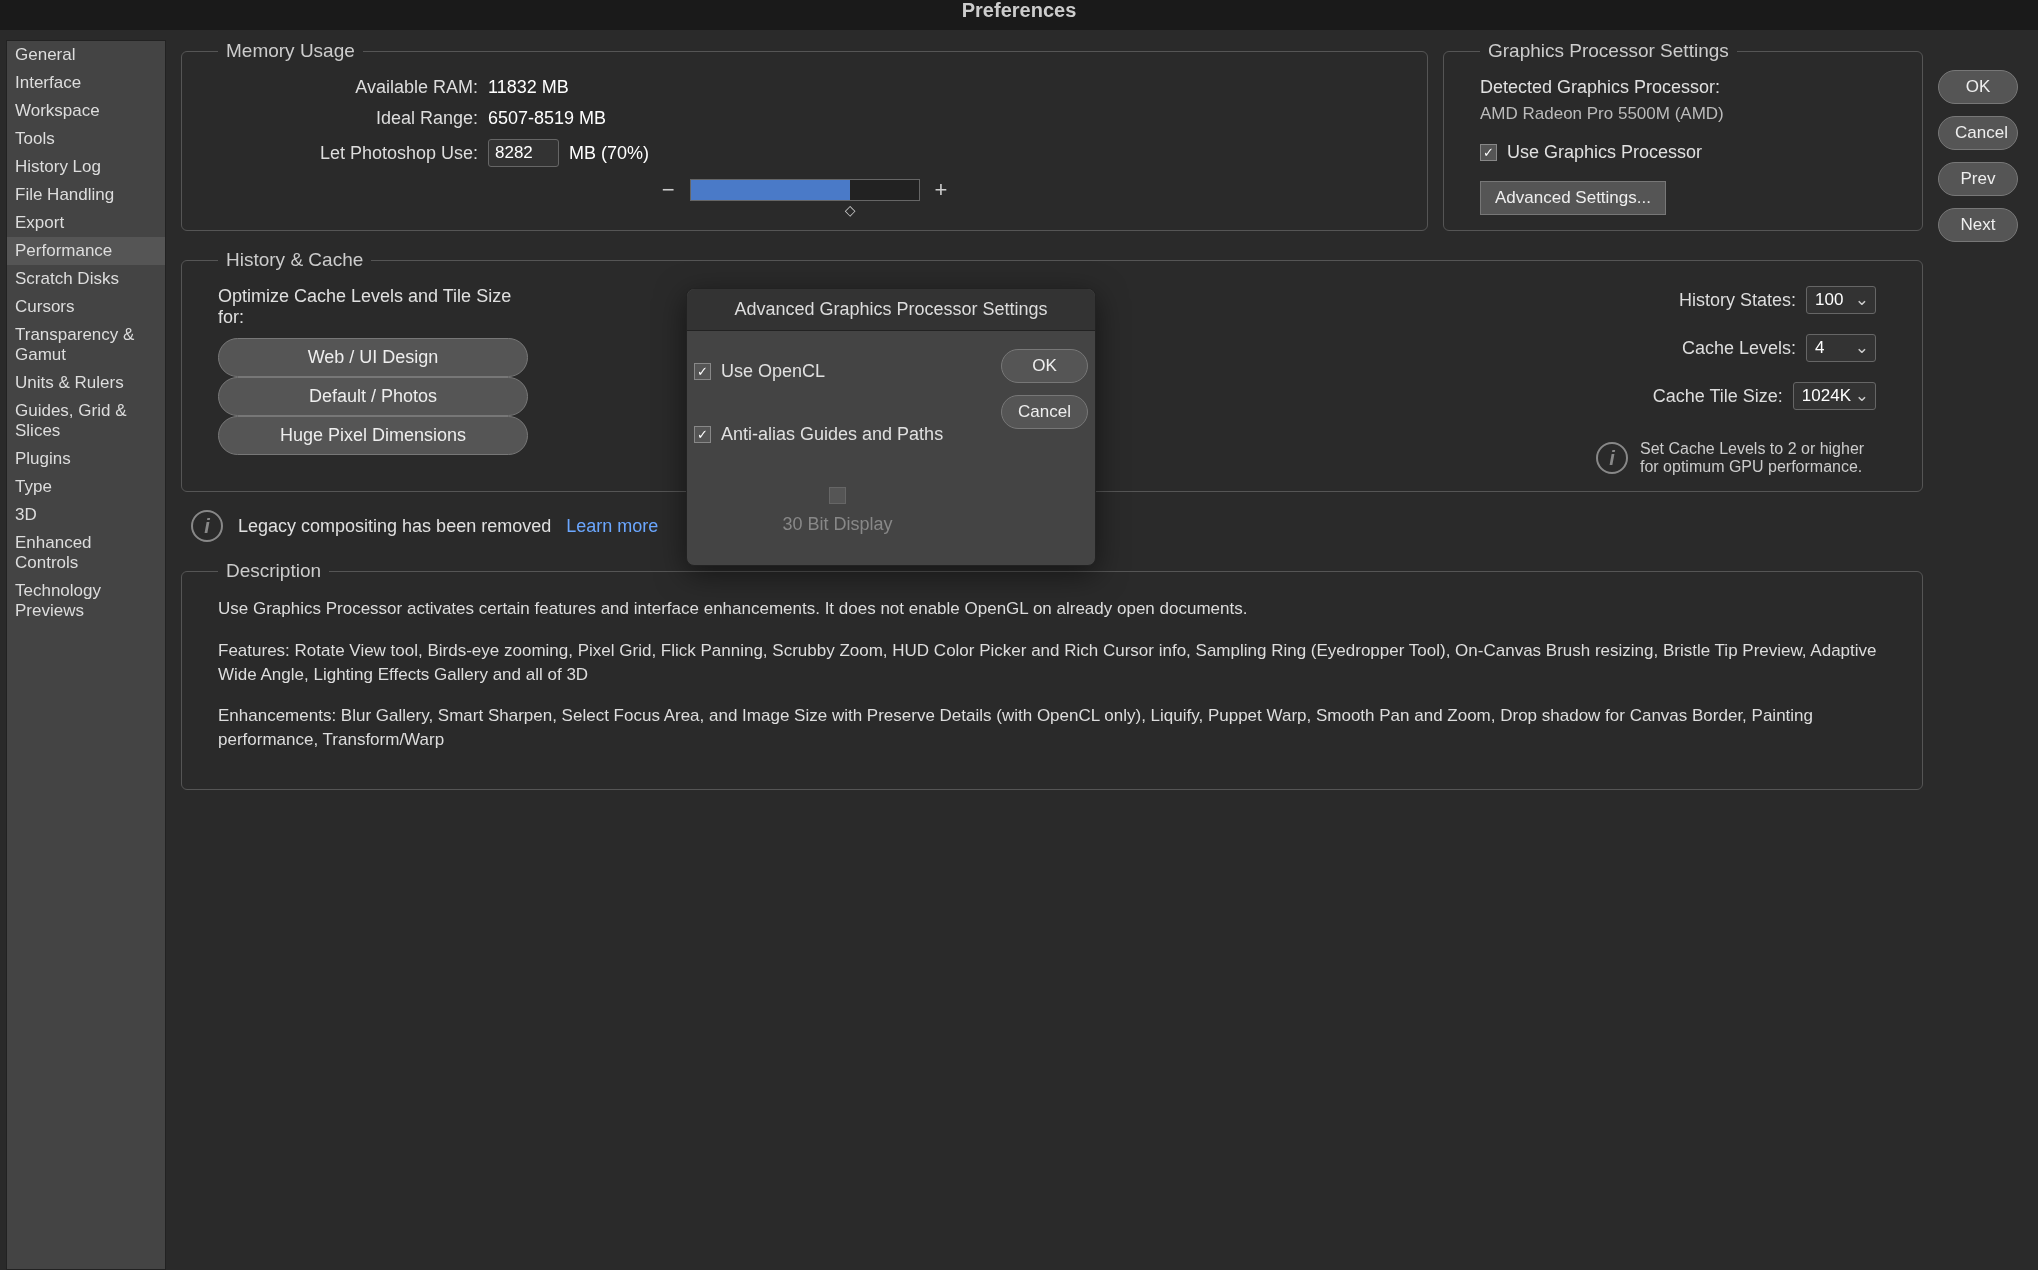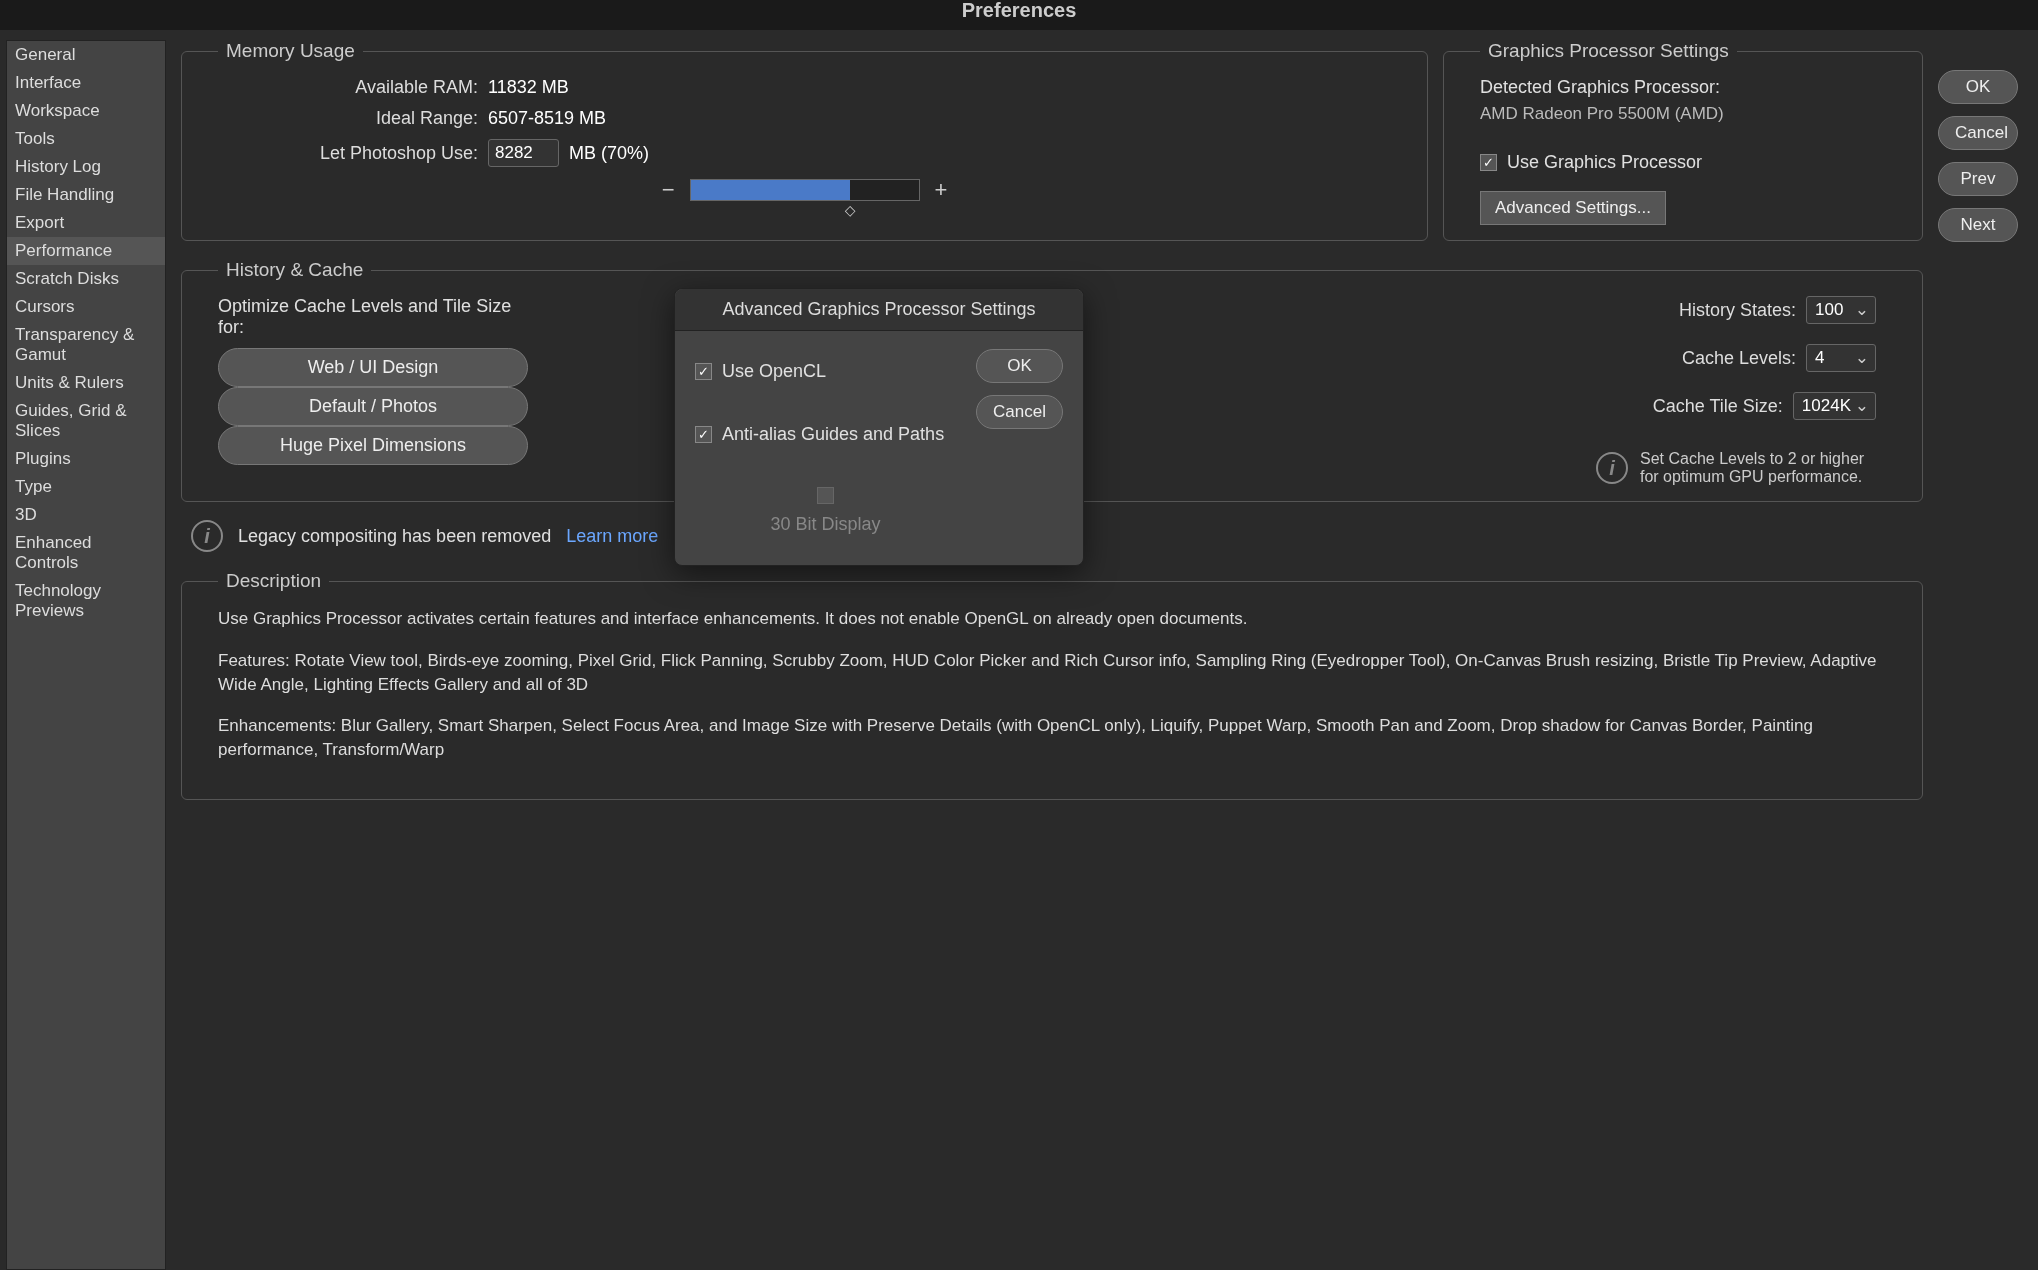--- a/index.html
+++ b/index.html
@@ -36,23 +36,23 @@
 .preset-btn { background: #555; border: 1px solid #777; border-radius: 20px; padding: 8px; color: #eee; font-size: 18px; cursor: pointer; text-align: center; }
 .cache-right { flex: 1; display: flex; flex-direction: column; gap: 10px; align-items: flex-end; padding-right: 10px; }
 .cache-right .field-row .lbl { width: 160px; }
 .select { background: #333; border: 1px solid #666; color: #fff; padding: 3px 24px 3px 8px; font-size: 17px; border-radius: 3px; position: relative; display: inline-block; min-width: 70px; }
 .select::after { content: "⌄"; position: absolute; right: 6px; top: 2px; color: #ccc; }
 .info-row { display: flex; align-items: center; gap: 12px; margin-top: 10px; max-width: 280px; }
 .info-icon { width: 32px; height: 32px; border: 2px solid #888; border-radius: 50%; display: flex; align-items: center; justify-content: center; color: #888; font-style: italic; font-weight: bold; font-size: 20px; flex-shrink: 0; }
 .legacy-row { display: flex; align-items: center; gap: 15px; margin: 10px 0 18px 10px; }
 .link { color: #6ba7ff; cursor: pointer; }
 .desc-box p { margin-bottom: 18px; line-height: 1.4; color: #ddd; font-size: 17px; }
-.dialog { position: absolute; left: 508px; top: 258px; width: 410px; background: #444; border: 1px solid #222; border-radius: 8px; box-shadow: 0 8px 30px rgba(0,0,0,0.5); z-index: 100; }
+.dialog { position: absolute; left: 520px; top: 258px; width: 410px; background: #444; border: 1px solid #222; border-radius: 8px; box-shadow: 0 8px 30px rgba(0,0,0,0.5); z-index: 100; }
 .dialog-title { background: #333; padding: 10px; text-align: center; color: #ddd; border-radius: 8px 8px 0 0; border-bottom: 1px solid #222; font-size: 18px; }
-.dialog-body { padding: 18px 20px; display: flex; gap: 20px; }
+.dialog-body { padding: 18px 7px; display: flex; gap: 20px; }
 .dialog-options { flex: 1; display: flex; flex-direction: column; gap: 18px; }
 .dialog-buttons { display: flex; flex-direction: column; gap: 12px; }
 .disabled { color: #888; flex-direction: column; }
 </style>
 </head>
 <body>
 
 <div class="titlebar">Preferences</div>
 
 <div class="main-layout">
@@ -101,21 +101,21 @@
             <div class="slider-fill"></div>
             <span class="slider-handle">◇</span>
           </div>
           <span class="plus">+</span>
         </div>
       </fieldset>
 
       <fieldset class="gpu-box">
         <legend>Graphics Processor Settings</legend>
         <div style="margin-bottom:6px;">Detected Graphics Processor:</div>
-        <div style="color:#bbb;font-size:17px;margin-bottom:28px;">AMD Radeon Pro 5500M (AMD)</div>
+        <div style="color:#bbb;font-size:17px;margin-bottom:18px;">AMD Radeon Pro 5500M (AMD)</div>
         <div class="checkbox-row">
           <span class="checkbox checked"></span>
           <span>Use Graphics Processor</span>
         </div>
         <button class="btn" style="border-radius:0;padding:6px 14px;margin-top:6px;">Advanced Settings...</button>
       </fieldset>
     </div>
 
     <fieldset class="history-box">
       <legend>History &amp; Cache</legend>

